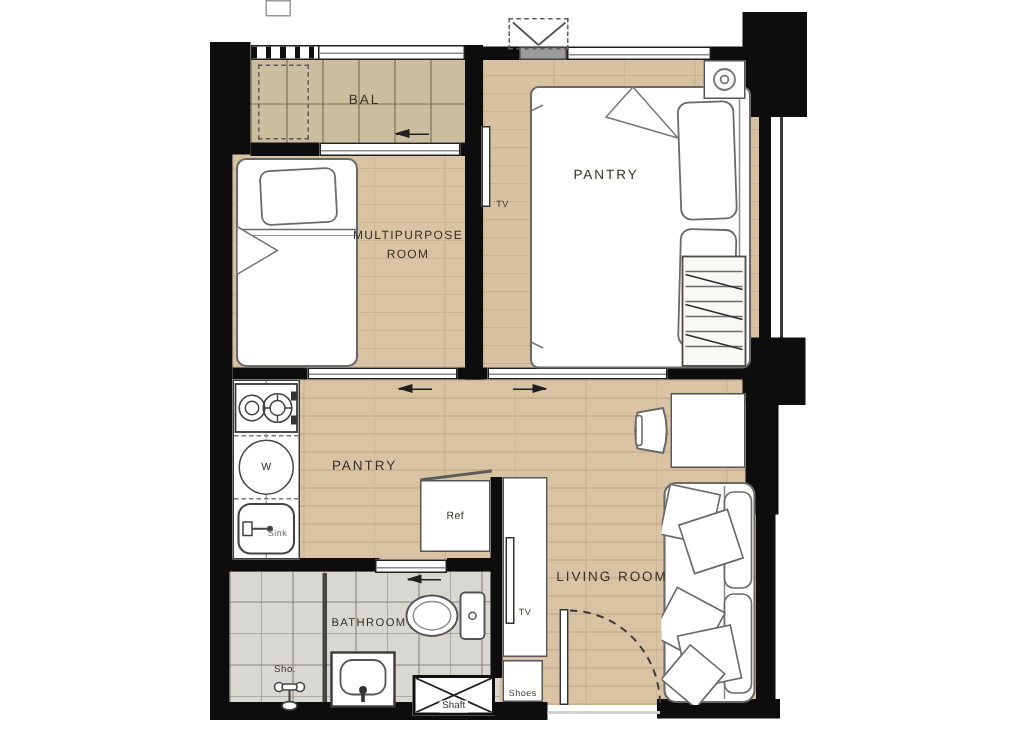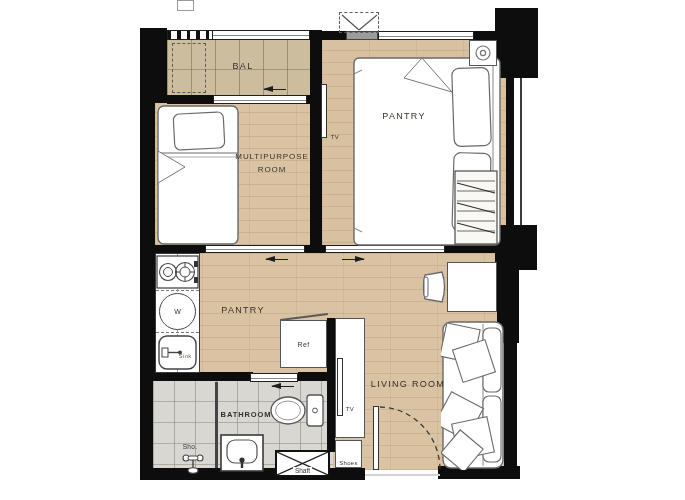--- a/index.html
+++ b/index.html
@@ -227,21 +227,21 @@
     <rect x="6" y="116" width="30" height="30" fill="#fff" stroke="#6a6a6a" stroke-width="1.1" transform="rotate(40 21 131)"></rect>
   </svg>
   <div class="room-label" style="left:356px;top:378px;width:104px;">LIVING ROOM</div>
 
   <div class="white-box" style="left:373px;top:406px;width:6px;height:64px;border-color:#333;"></div>
   <svg class="abs" style="left:379px;top:406px;" width="62" height="66" viewBox="0 0 62 66">
     <path d="M1,1 A61,63 0 0 1 61,65" fill="none" stroke="#3a3a3a" stroke-width="1.3" stroke-dasharray="5,4"></path>
   </svg>
 
   <div class="thinline" style="left:215px;top:382px;width:2.5px;height:86px;background:#444;"></div>
-  <div class="room-label small" style="left:214px;top:408px;width:64px;font-size:7.5px;font-weight:bold;">BATHROOM</div>
+  <div class="room-label small" style="left:214px;top:408px;width:64px;font-size:7.5px;">BATHROOM</div>
   <svg class="abs" style="left:268px;top:392px;" width="60" height="37" viewBox="0 0 60 37">
     <ellipse cx="20" cy="18.5" rx="17" ry="13.5" fill="#fff" stroke="#555" stroke-width="1.3"></ellipse>
     <ellipse cx="20" cy="18.5" rx="12.5" ry="9.5" fill="none" stroke="#8a8a8a" stroke-width="0.9"></ellipse>
     <rect x="39" y="3" width="16" height="31" rx="3" fill="#fff" stroke="#555" stroke-width="1.3"></rect>
     <circle cx="47" cy="18.5" r="2.4" fill="none" stroke="#555" stroke-width="1"></circle>
   </svg>
   <svg class="abs" style="left:220px;top:434px;" width="44" height="38" viewBox="0 0 44 38">
     <rect x="1" y="1" width="42" height="36" fill="#fff" stroke="#3a3a3a" stroke-width="1.6"></rect>
     <rect x="7" y="6" width="30" height="23" rx="8" fill="#fff" stroke="#555" stroke-width="1.2"></rect>
     <circle cx="22" cy="26" r="2.6" fill="#333"></circle>

